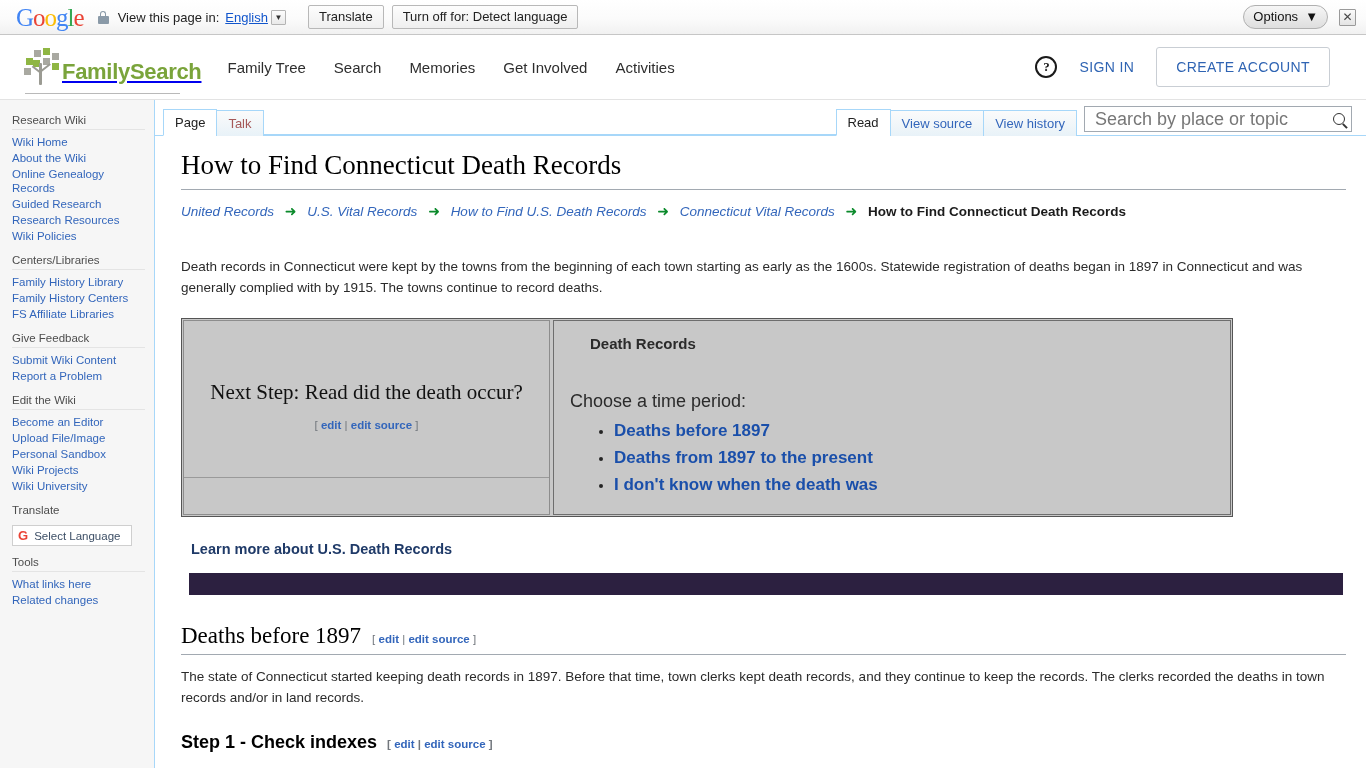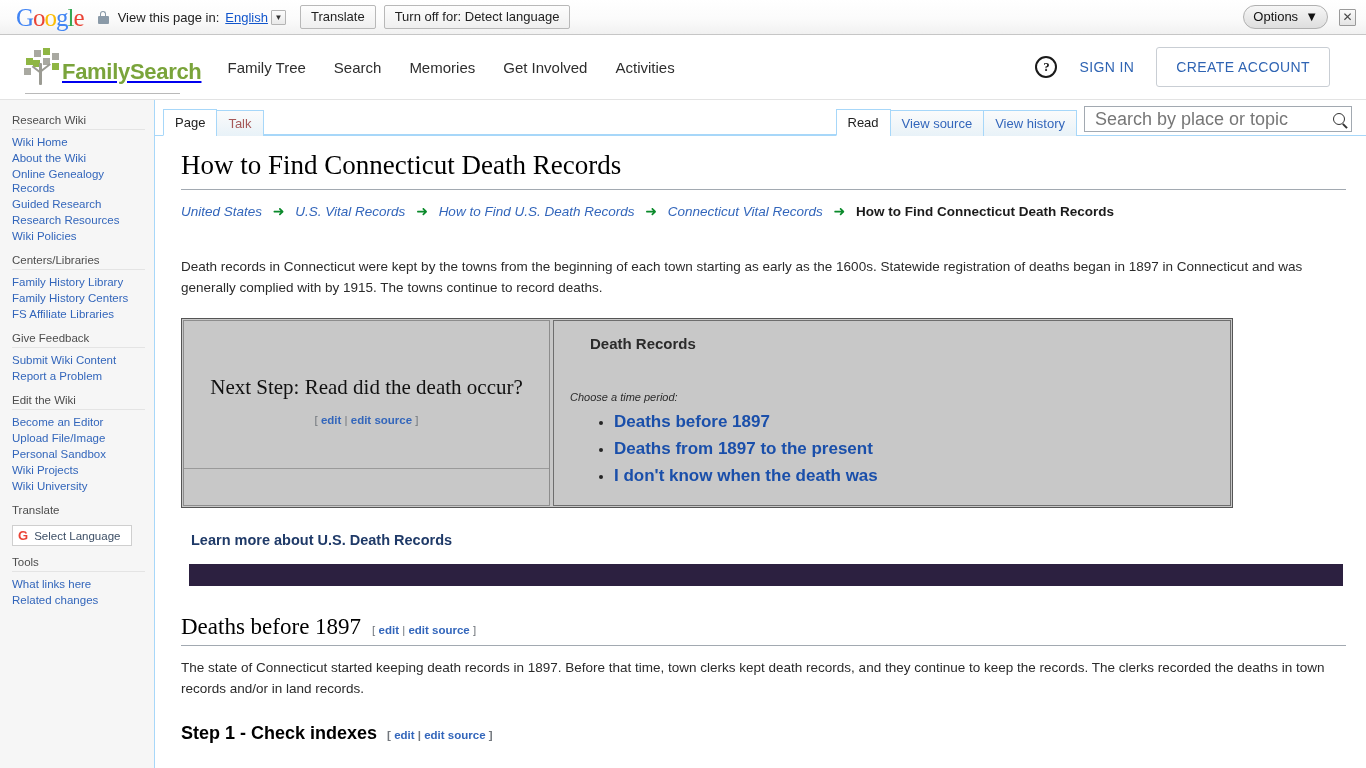--- a/index.html
+++ b/index.html
@@ -35,21 +35,21 @@
   }
   .gl-b { color:#4285F4; } .gl-r { color:#EA4335; }
   .gl-y { color:#FBBC05; } .gl-g { color:#34A853; }
 
   .lock-ico { width: 11px; height: 13px; position: relative; margin-right: 9px; }
   .lock-ico .body { position:absolute; bottom:0; left:0; width:11px; height:8px; background:#8a9aa8; border-radius:1px;}
   .lock-ico .shackle { position:absolute; top:0; left:2.5px; width:6px; height:6px; border:1.6px solid #8a9aa8; border-bottom:none; border-radius:3px 3px 0 0;}
 
   #gtbar .viewtxt { font-size: 13px; color: #222; margin-right: 6px; }
   #gtbar .langsel {
-    display: inline-flex; align-items: center; gap: 0; margin-right: 14px;
+    display: inline-flex; align-items: center; gap: 0; margin-right: 22px;
   }
   #gtbar .langsel .lang {
     color: #1155cc; text-decoration: underline; font-size: 13px; cursor: pointer;
   }
   #gtbar .langsel .caret {
     margin-left: 3px; width: 15px; height: 15px;
     border: 1px solid #b4b4b4; background: linear-gradient(to bottom,#fdfdfd,#e9e9e9);
     display:inline-flex; align-items:center; justify-content:center;
     font-size: 8px; color: #333; border-radius:1px;
   }
@@ -218,21 +218,21 @@
   .editlinks .br { color:#72777d; }
   #panel .cellL .hr { height:1px; background:#9a9a9a; margin:0; }
   #panel .cellL .foot { height: 36px; }
   #panel .cellR {
     flex:1; background:#c8c8c8; border:1px solid #6e6e6e; margin-left:3px;
     padding: 12px 16px 14px 16px;
   }
   #panel .cellR h3 {
     margin:0 0 0 20px; font-size:15px; color:#2b2b2b; font-weight:bold; line-height:22px;
   }
-  #panel .cellR .choose { margin: 36px 0 0 0; font-size:11px; color:#2b2b2b;font-style:italic; }
+  #panel .cellR .choose { margin: 36px 0 0 0; font-size:18px; color:#2b2b2b; }
   #panel .cellR ul { margin: 7px 0 0 0; padding-left: 44px; }
   #panel .cellR li { margin-bottom: 4px; }
   #panel .cellR li a {
     color:#1a4faa; font-weight:bold; font-size:17px; text-decoration:none; line-height:23px;
   }
 
   #learnmore {
     display:inline-block; margin: 24px 0 0 10px;
     color:#1f3a68; font-weight:bold; font-size:14.5px; text-decoration:none;
   }
@@ -391,21 +391,21 @@
           <span class="mag"></span>
         </div>
       </div>
     </div>
 
     <div id="main">
 
       <h1 id="pagetitle">How to Find Connecticut Death Records</h1>
 
       <div id="breadcrumb">
-        <a href="#">United States</a>
+        <a href="#">United Records</a>
         <span class="arrow">➜</span>
         <a href="#">U.S. Vital Records</a>
         <span class="arrow">➜</span>
         <a href="#">How to Find U.S. Death Records</a>
         <span class="arrow">➜</span>
         <a href="#">Connecticut Vital Records</a>
         <span class="arrow">➜</span>
         <span class="cur">How to Find Connecticut Death Records</span>
       </div>
 

